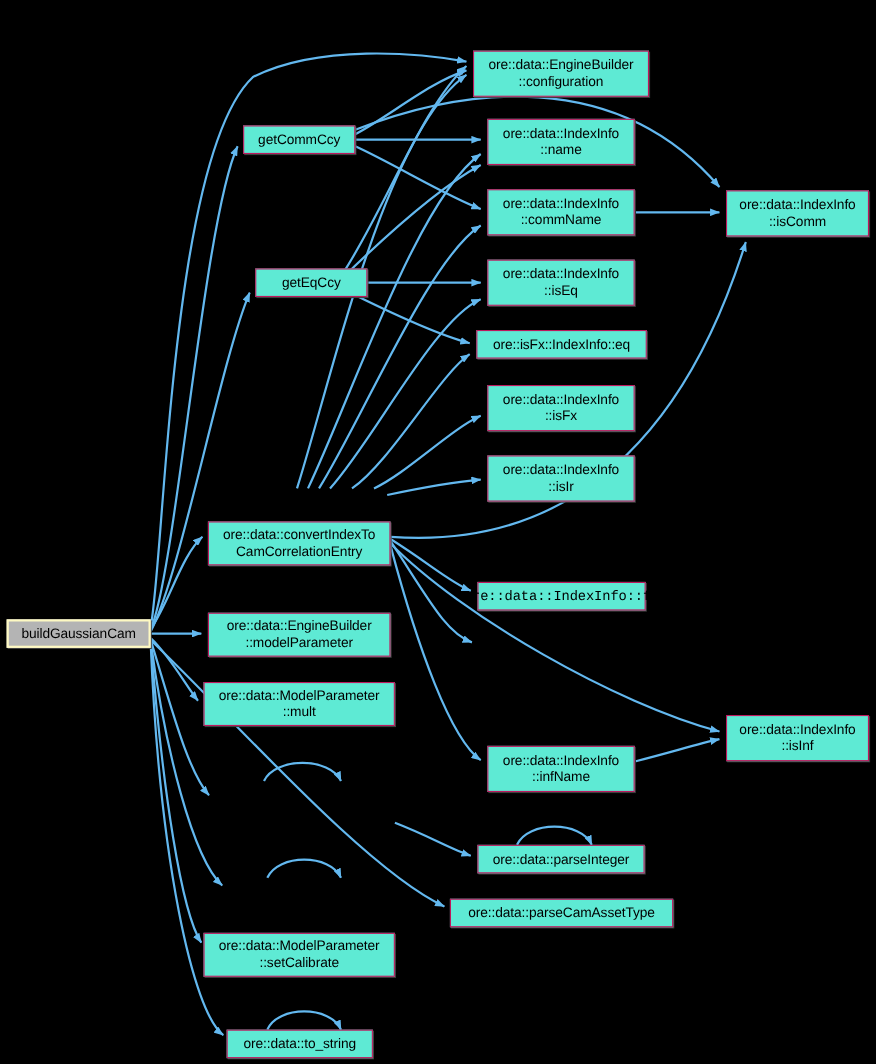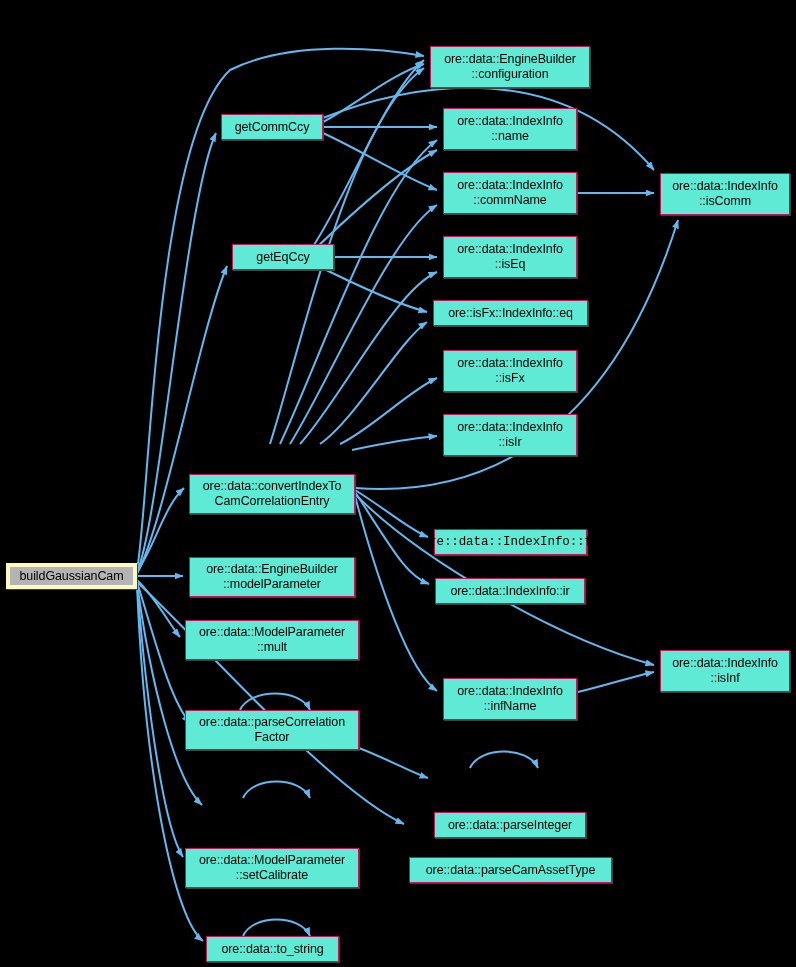--- a/index.html
+++ b/index.html
@@ -42,21 +42,21 @@
     text-align: center;
     display: flex;
     align-items: center;
     justify-content: center;
     white-space: pre-line;
     letter-spacing: -0.1px;
     padding: 0 3px;
   }
   .node.root {
     background: #b4b4b4;
-    border: 4px solid #fef9c3;
+    border: 2px solid #fef9c3;
   }
 </style>
 </head>
 <body>
 
 <div id="graph-root">
   <svg id="edge-layer" viewBox="0 0 796 967" xmlns="http://www.w3.org/2000/svg">
     <defs>
       <marker id="arrowhead" markerWidth="9" markerHeight="7" refX="8.5" refY="3.5" orient="auto" markerUnits="userSpaceOnUse">
         <polygon points="0 0, 9 3.5, 0 7" fill="#63b8ef"></polygon>
@@ -106,42 +106,39 @@
   <div id="node-layer">
       <div class="node root" style="left: 6px; top: 563px; width: 131px; height: 26px;">buildGaussianCam</div>
       <div class="node" style="left: 221px; top: 114px; width: 102px; height: 26px;">getCommCcy</div>
       <div class="node" style="left: 232px; top: 244px; width: 102px; height: 26px;">getEqCcy</div>
       <div class="node" style="left: 189px; top: 444px; width: 166px; height: 40px; margin-top: 30px;">ore::data::convertIndexTo
 CamCorrelationEntry</div>
       <div class="node" style="left: 189px; top: 557px; width: 166px; height: 40px;">ore::data::EngineBuilder
 ::modelParameter</div>
       <div class="node" style="left: 185px; top: 620px; width: 174px; height: 40px;">ore::data::ModelParameter
 ::mult</div>
-      <div class="node" style="left: 185px; top: 710px; width: 174px; height: 40px;">ore::data::parseCorrelation
-Factor</div>
       <div class="node" style="left: 185px; top: 848px; width: 174px; height: 40px;">ore::data::ModelParameter
 ::setCalibrate</div>
       <div class="node" style="left: 206px; top: 936px; width: 133px; height: 26px;">ore::data::to_string</div>
       <div class="node" style="left: 430px; top: 46px; width: 160px; height: 42px;">ore::data::EngineBuilder
 ::configuration</div>
       <div class="node" style="left: 443px; top: 108px; width: 134px; height: 42px;">ore::data::IndexInfo
 ::name</div>
       <div class="node" style="left: 443px; top: 172px; width: 134px; height: 42px;">ore::data::IndexInfo
 ::commName</div>
       <div class="node" style="left: 443px; top: 236px; width: 134px; height: 42px;">ore::data::IndexInfo
 ::isEq</div>
       <div class="node" style="left: 433px; top: 300px; width: 155px; height: 26px;">ore::isFx::IndexInfo::eq</div>
       <div class="node" style="left: 443px; top: 350px; width: 134px; height: 42px;">ore::data::IndexInfo
 ::isFx</div>
       <div class="node" style="left: 443px; top: 414px; width: 134px; height: 42px;">ore::data::IndexInfo
 ::isIr</div>
       <div class="node" style="left: 434px; top: 529px; width: 153px; height: 26px; font-family: Liberation Mono, monospace;">ore::data::IndexInfo::fx</div>
-      <div class="node" style="left: 435px; top: 578px; width: 150px; height: 26px;">ore::data::IndexInfo::ir</div>
       <div class="node" style="left: 443px; top: 678px; width: 134px; height: 42px;">ore::data::IndexInfo
 ::infName</div>
-      <div class="node" style="left: 434px; top: 812px; width: 152px; height: 26px;">ore::data::parseInteger</div>
-      <div class="node" style="left: 409px; top: 857px; width: 203px; height: 26px; text-align: right;">ore::data::parseCamAssetType</div>
+      <div class="node" style="left: 434px; top: 768px; width: 152px; height: 26px;">ore::data::parseInteger</div>
+      <div class="node" style="left: 409px; top: 817px; width: 203px; height: 26px; text-align: right;">ore::data::parseCamAssetType</div>
       <div class="node" style="left: 660px; top: 173px; width: 130px; height: 42px;">ore::data::IndexInfo
 ::isComm</div>
       <div class="node" style="left: 660px; top: 650px; width: 130px; height: 42px;">ore::data::IndexInfo
 ::isInf</div>
     </div>
 </div>
 
 </body></html>

